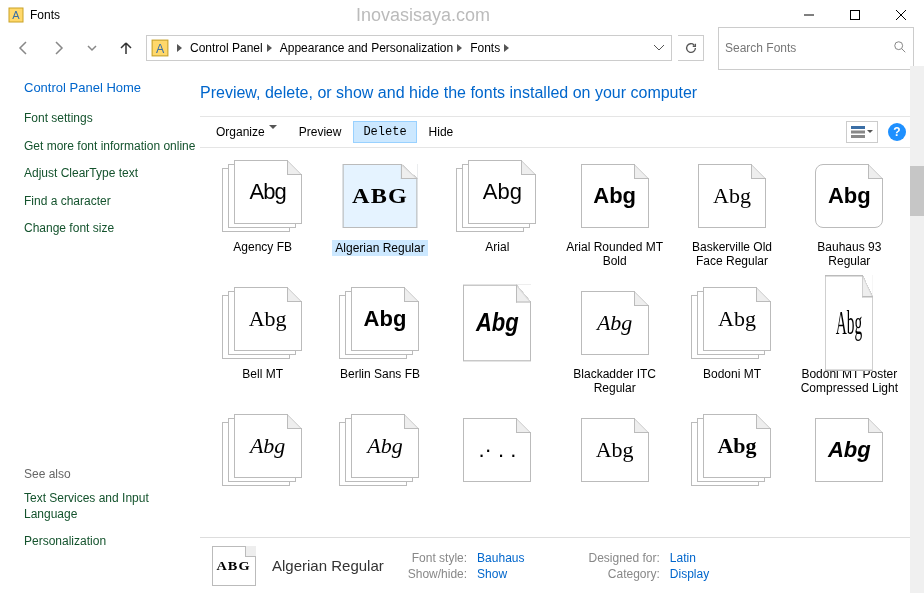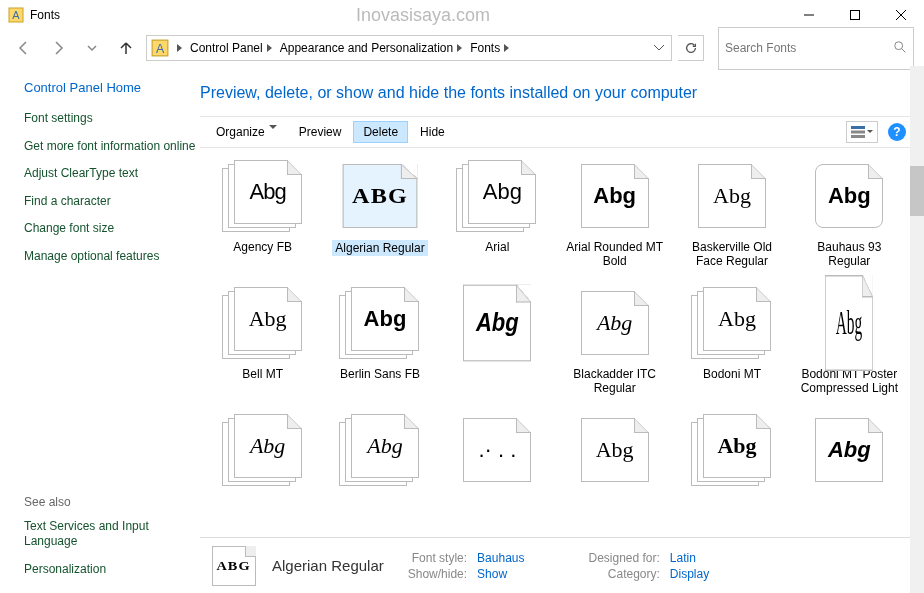--- a/index.html
+++ b/index.html
@@ -33,21 +33,21 @@
 .sidebar { width: 200px; padding: 14px 0 14px 24px; font-size: 12px; }
 .sidebar .hlink { color: #0066cc; margin-bottom: 16px; display:block; font-size:13px; }
 .sidebar .slink { color: #14532d; margin-bottom: 12px; display:block; line-height:1.3; }
 .sidebar .seealso { color:#666; margin-top: 230px; margin-bottom:10px; }
 
 .content { flex: 1; position: relative; padding-right: 12px; }
 .content .heading { color: #0066cc; font-size: 16px; text-align: left; margin: 18px 0 14px; font-weight:normal; }
 
 .toolbar { display: flex; align-items: center; height: 32px; border-top:1px solid #e5e5e5; border-bottom:1px solid #e5e5e5; padding: 0 6px; gap: 2px; }
 .tbtn { padding: 4px 10px; font-size: 12px; display:flex; align-items:flex-start; gap:4px; }
-.tbtn.sel { background: #cce8ff; border:1px solid #99d1ff; padding: 3px 9px; }
+.tbtn.sel { background: #cce8ff; border:1px solid #99d1ff; padding: 3px 9px; font-family: Liberation Mono, monospace; }
 .toolbar .tspacer { flex:1; }
 .viewbtn { width:32px; height:22px; border:1px solid #ccc; display:flex; align-items:center; justify-content:center; gap:2px; }
 .helpicon { width:18px; height:18px; border-radius:50%; background:#1e90ff; color:#fff; display:flex; align-items:center; justify-content:center; font-size:12px; font-weight:bold; margin-left:8px; }
 
 .grid { display: grid; grid-template-columns: repeat(6, 1fr); gap: 8px 4px; padding: 12px 6px 4px; overflow-y:auto; height: 360px; }
 .fonticon { display:flex; flex-direction:column; align-items:center; }
 .fonticon .thumb { width: 86px; height: 76px; position:relative; }
 .fonticon .page { position:absolute; width:68px; height:64px; background:#fff; border:1px solid #bbb; }
 .fonticon .page.p1 { left:2px; top:8px; }
 .fonticon .page.p2 { left:8px; top:4px; }
@@ -193,21 +193,20 @@
 </div>
 
 <div class="main">
   <div class="sidebar">
     <a class="hlink">Control Panel Home</a>
     <a class="slink">Font settings</a>
     <a class="slink">Get more font information online</a>
     <a class="slink">Adjust ClearType text</a>
     <a class="slink">Find a character</a>
     <a class="slink">Change font size</a>
-    <a class="slink">Manage optional features</a>
     <div class="seealso">See also</div>
     <a class="slink">Text Services and Input Language</a>
     <a class="slink">Personalization</a>
   </div>
 
   <div class="content">
     <h1 class="heading">Preview, delete, or show and hide the fonts installed on your computer</h1>
 
     <div class="toolbar">
       <div class="tbtn">

